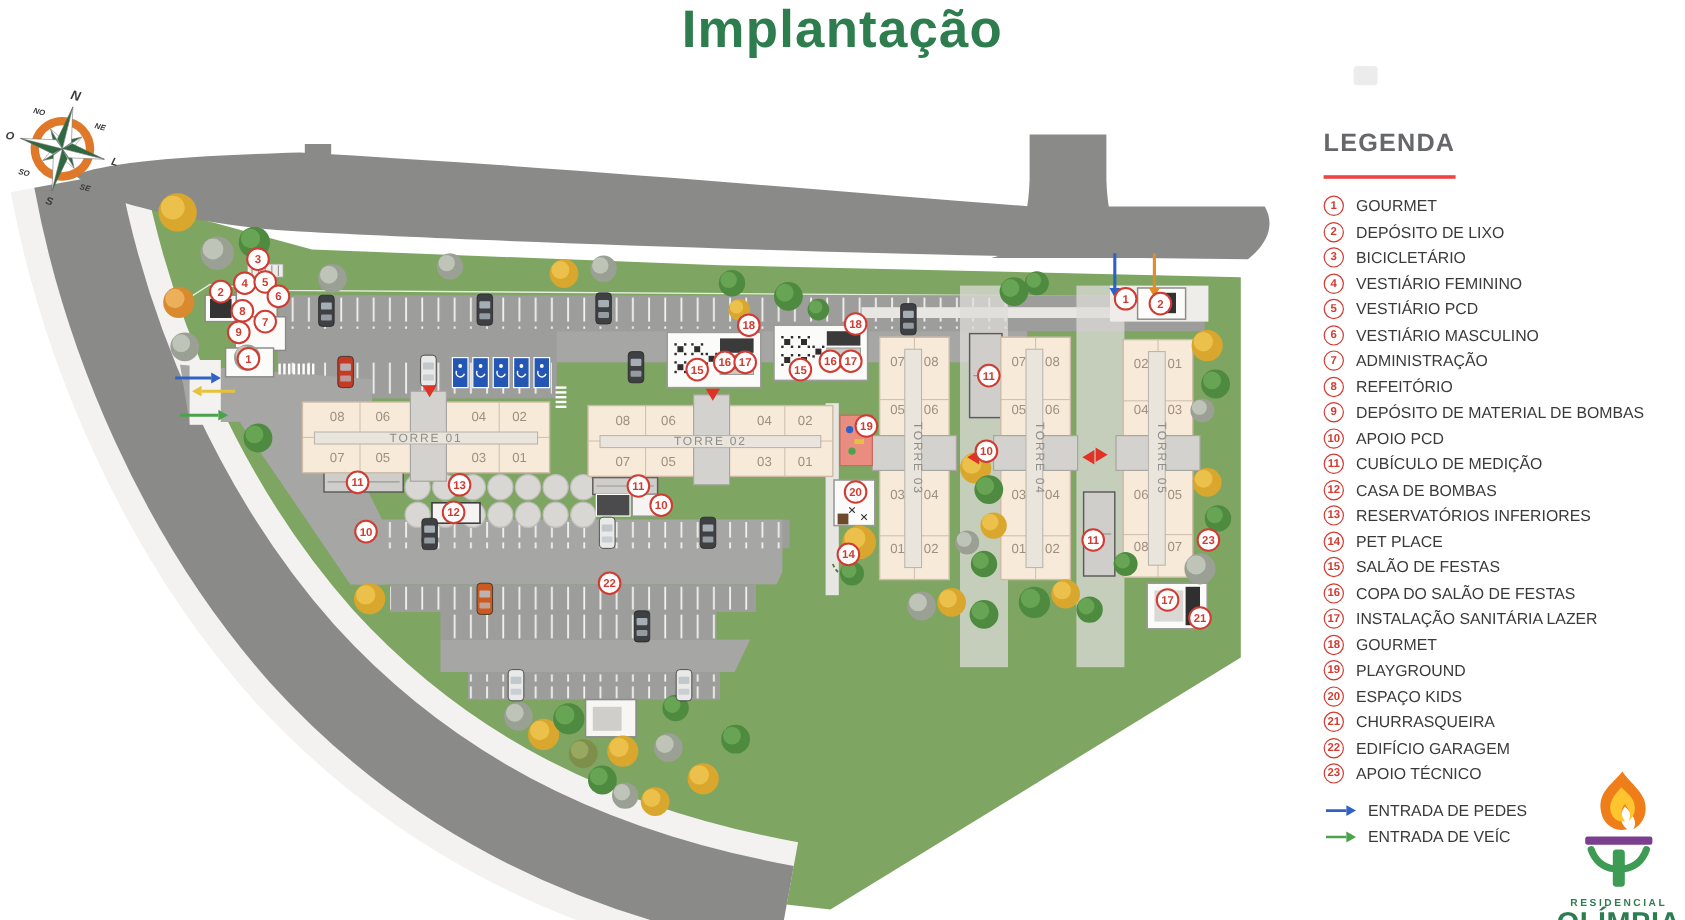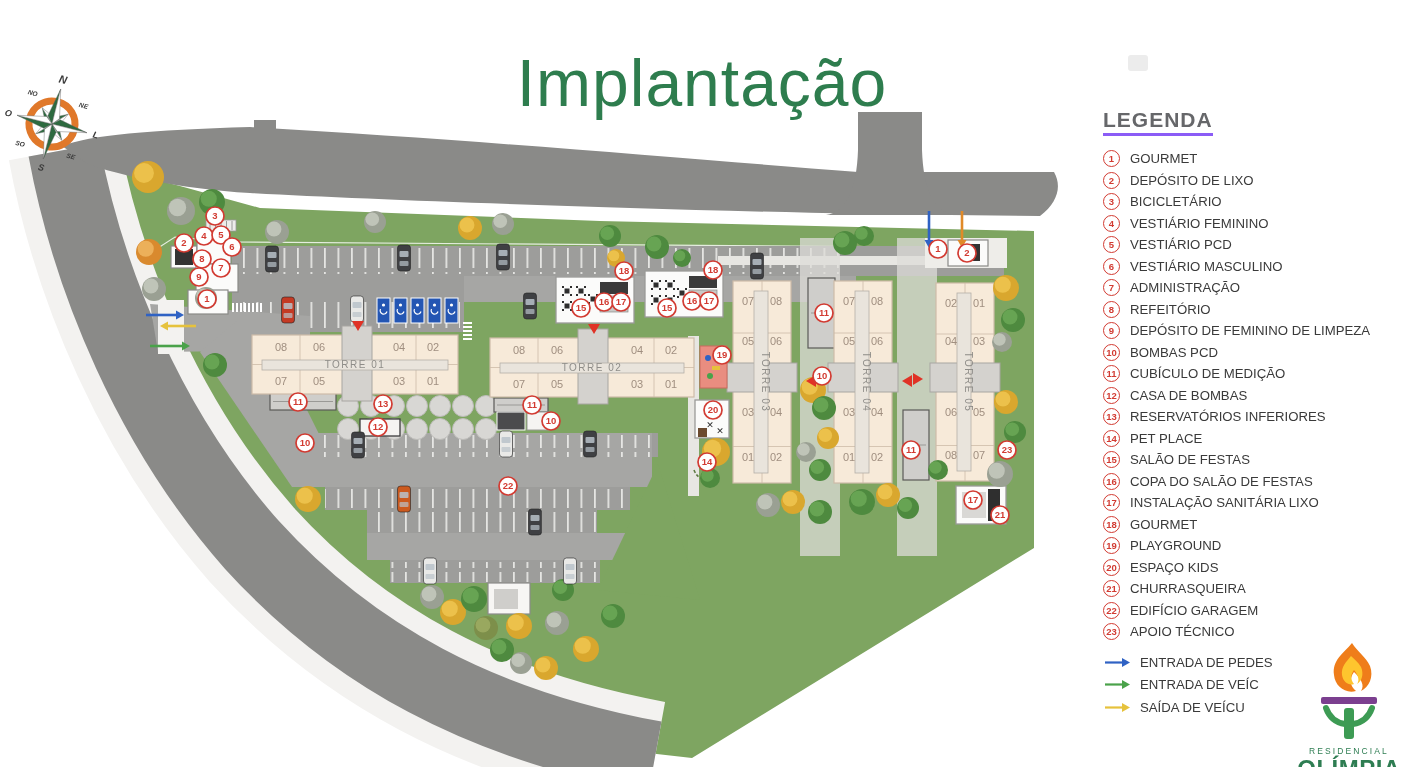--- a/index.html
+++ b/index.html
@@ -1,33 +1,33 @@
 <!DOCTYPE html>
 <html><head>
 <meta charset="utf-8">
 <style>
   html,body{margin:0;padding:0;}
   body{width:1404px;height:767px;position:relative;background:#ffffff;overflow:hidden;
        font-family:"Liberation Sans",sans-serif;}
   .title{position:absolute;left:0;top:0;width:100%;text-align:center;
-         font-size:66px;font-weight:normal;letter-spacing:1px;color:#2e7d4e;margin-top:45px;}
+         font-size:44px;font-weight:bold;letter-spacing:1px;color:#2e7d4e;}
   .artifact{position:absolute;left:1128px;top:55px;width:20px;height:16px;background:#ececec;border-radius:3px;}
   #plan{position:absolute;left:0;top:0;}
   .legend{position:absolute;left:1103px;top:108px;width:300px;}
   .legend h2{font-size:21px;font-weight:bold;color:#66676a;letter-spacing:1px;margin:0 0 12px 0;
-             display:inline-block;border-bottom:3px solid #8b5cf6;padding-bottom:1px;}
+             display:inline-block;border-bottom:3px solid #ef4444;padding-bottom:14px;}
   .li{display:flex;align-items:center;height:21.5px;font-size:13.2px;color:#3a3a3a;white-space:nowrap;}
   .ln{width:15px;height:15px;border:1.5px solid #d23b32;border-radius:50%;color:#d23b32;
       font-size:9.5px;font-weight:bold;display:flex;align-items:center;justify-content:center;
       margin-right:10px;flex:0 0 auto;}
   .flows{margin-top:9px;}
   .flow{display:flex;align-items:center;height:22.3px;font-size:13.2px;color:#3a3a3a;white-space:nowrap;overflow:hidden;}
   .flow svg{margin-right:9px;flex:0 0 auto;}
   .logo{position:absolute;left:1293px;top:641px;width:112px;text-align:center;}
-  .logo .res{font-size:8.5px;font-weight:normal;letter-spacing:2.1px;color:#2e7d52;margin-top:1px;}
+  .logo .res{font-size:8.5px;font-weight:bold;letter-spacing:2.1px;color:#2e7d52;margin-top:1px;}
   .logo .name{font-size:24px;font-weight:bold;color:#2e7d52;letter-spacing:.5px;margin-top:-1px;}
 </style>
 </head>
 <body>
 
 <svg id="plan" width="1404" height="767" viewBox="0 0 1404 767">
     <defs>
       <pattern id="stalls" width="13.5" height="30" patternUnits="userSpaceOnUse">
         <line x1=".9" y1="2" x2=".9" y2="28" stroke="#f2f2f0" stroke-width="1.5"></line>
       </pattern>
@@ -814,25 +814,25 @@
       <div class="li">
         <span class="ln">7</span>
         <span>ADMINISTRAÇÃO</span>
       </div>
       <div class="li">
         <span class="ln">8</span>
         <span>REFEITÓRIO</span>
       </div>
       <div class="li">
         <span class="ln">9</span>
-        <span>DEPÓSITO DE FEMININO DE LIMPEZA</span>
+        <span>DEPÓSITO DE MATERIAL DE BOMBAS</span>
       </div>
       <div class="li">
         <span class="ln">10</span>
-        <span>BOMBAS PCD</span>
+        <span>APOIO PCD</span>
       </div>
       <div class="li">
         <span class="ln">11</span>
         <span>CUBÍCULO DE MEDIÇÃO</span>
       </div>
       <div class="li">
         <span class="ln">12</span>
         <span>CASA DE BOMBAS</span>
       </div>
       <div class="li">
@@ -846,21 +846,21 @@
       <div class="li">
         <span class="ln">15</span>
         <span>SALÃO DE FESTAS</span>
       </div>
       <div class="li">
         <span class="ln">16</span>
         <span>COPA DO SALÃO DE FESTAS</span>
       </div>
       <div class="li">
         <span class="ln">17</span>
-        <span>INSTALAÇÃO SANITÁRIA LIXO</span>
+        <span>INSTALAÇÃO SANITÁRIA LAZER</span>
       </div>
       <div class="li">
         <span class="ln">18</span>
         <span>GOURMET</span>
       </div>
       <div class="li">
         <span class="ln">19</span>
         <span>PLAYGROUND</span>
       </div>
       <div class="li">
@@ -887,27 +887,20 @@
           <polygon points="19,2 27,6.5 19,11" fill="#2f62c4"></polygon>
         </svg>
         <span>ENTRADA DE PEDES</span>
       </div>
       <div class="flow">
         <svg width="28" height="13" viewBox="0 0 28 13">
           <line x1="2" y1="6.5" x2="19" y2="6.5" stroke="#4aa24a" stroke-width="2.2"></line>
           <polygon points="19,2 27,6.5 19,11" fill="#4aa24a"></polygon>
         </svg>
         <span>ENTRADA DE VEÍC</span>
-      </div>
-      <div class="flow">
-        <svg width="28" height="13" viewBox="0 0 28 13">
-          <line x1="2" y1="6.5" x2="19" y2="6.5" stroke="#e6c23c" stroke-width="2.2"></line>
-          <polygon points="19,2 27,6.5 19,11" fill="#e6c23c"></polygon>
-        </svg>
-        <span>SAÍDA DE  VEÍCU</span>
       </div>
     </div>
 </div>
 
 <div class="logo">
   <svg width="108" height="100" viewBox="0 0 108 100">
     <path d="M57,2 C48,13 37,19 39,34 C40,45 50,53 61,50 C55,45 54,38 59,31 C66,38 70,44 66,50 C74,46 79,36 75,25 C71,16 62,10 57,2 Z" fill="#ef7d1a"></path>
     <path d="M56,15 C51,21 46,26 47,34 C48,41 54,45 59,43 C55,38 56,33 59,29 C63,34 65,39 62,43 C67,40 69,33 66,26 C63,21 59,18 56,15 Z" fill="#fec52e"></path>
     <rect x="26" y="56" width="56" height="7" rx="2" fill="#7b3f8f"></rect>
     <path d="M31,67 Q36,81 50,83" fill="none" stroke="#3d9b54" stroke-width="6" stroke-linecap="round"></path>

